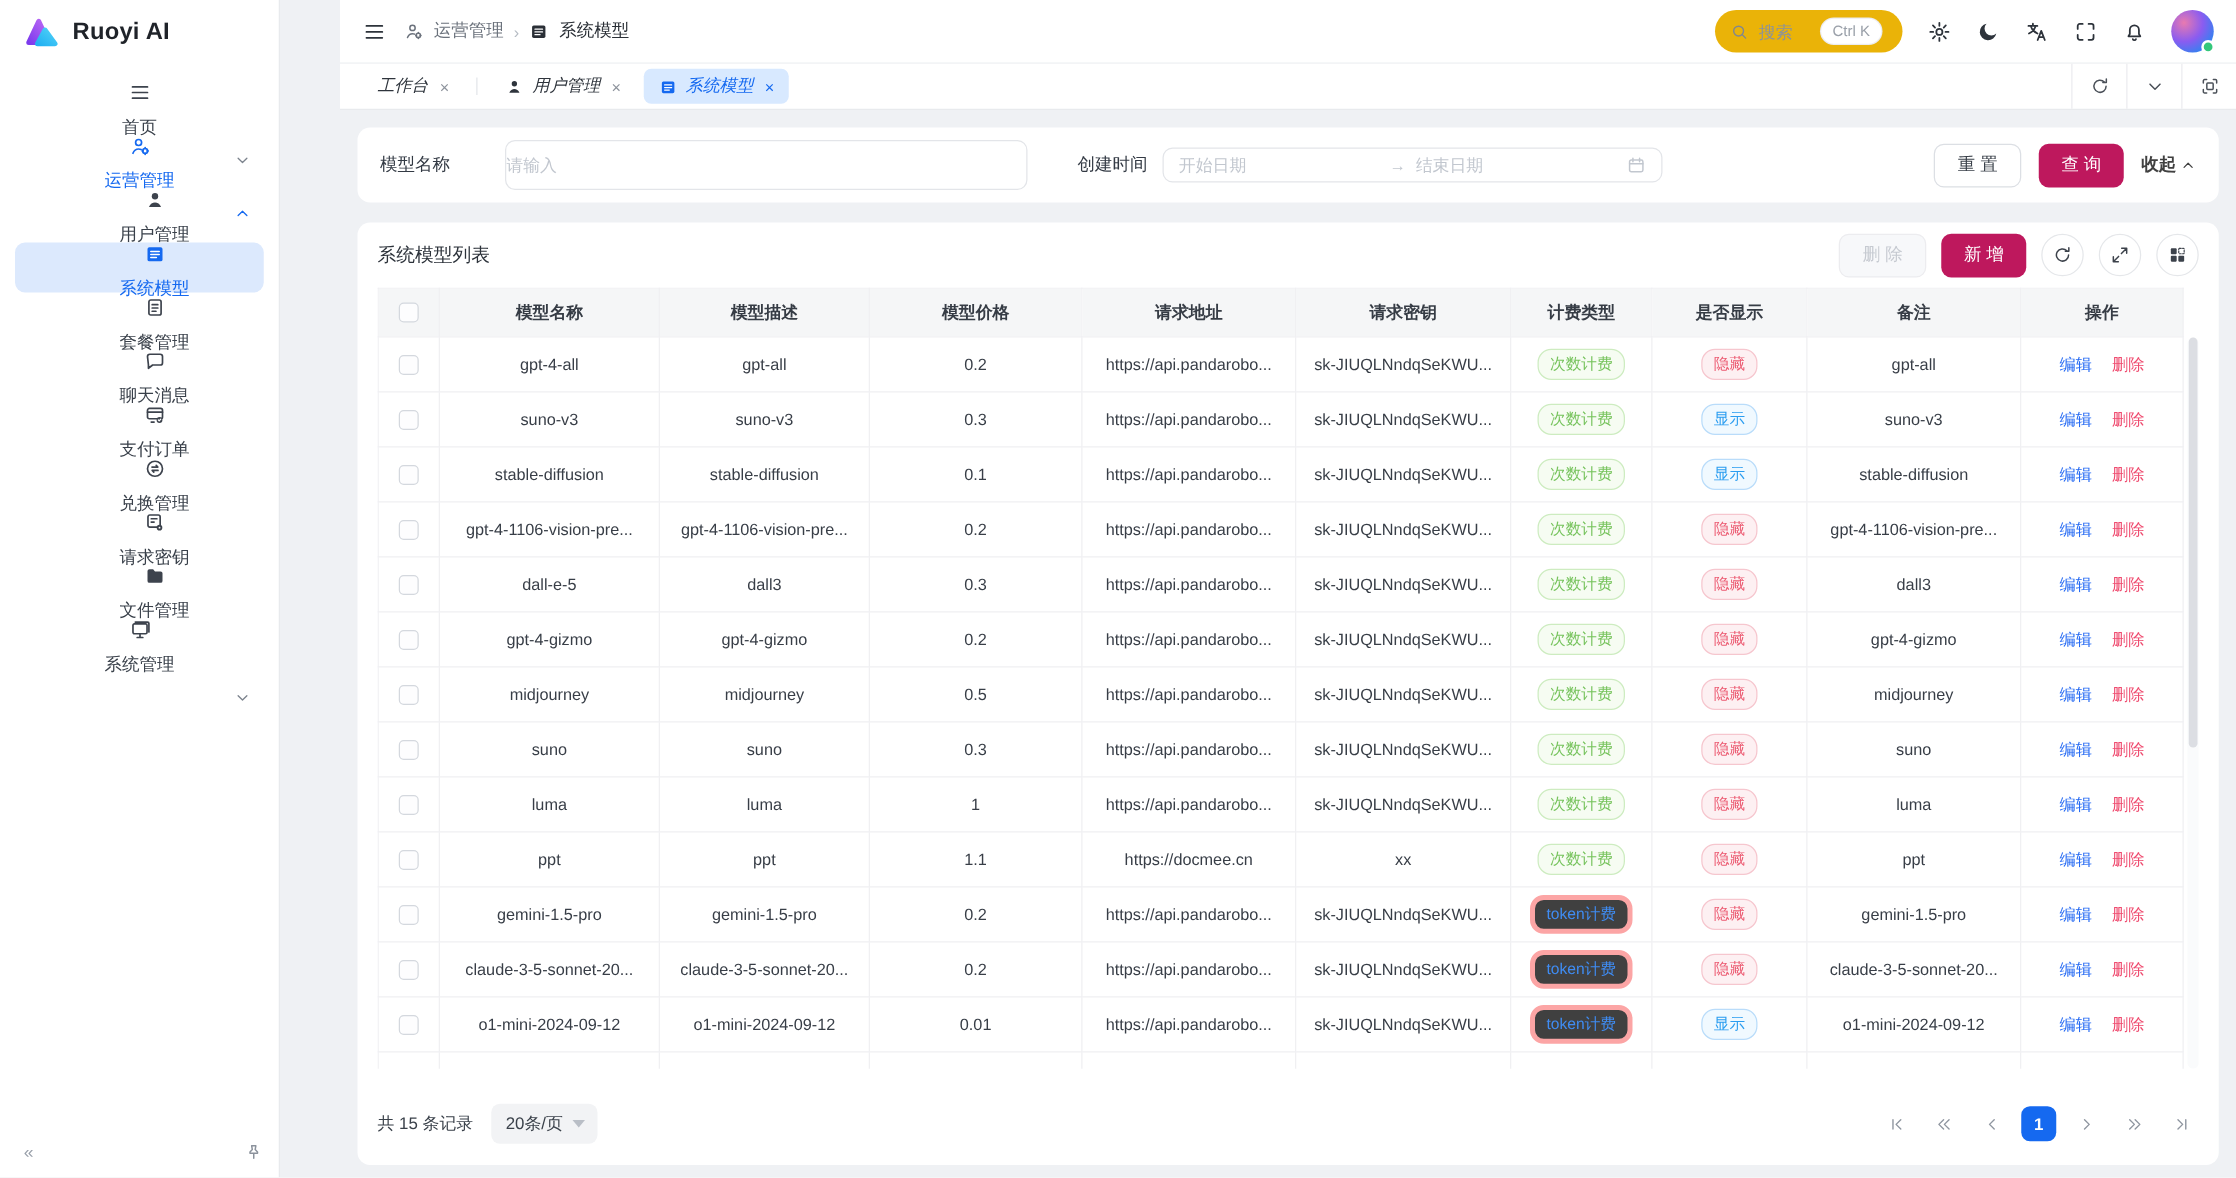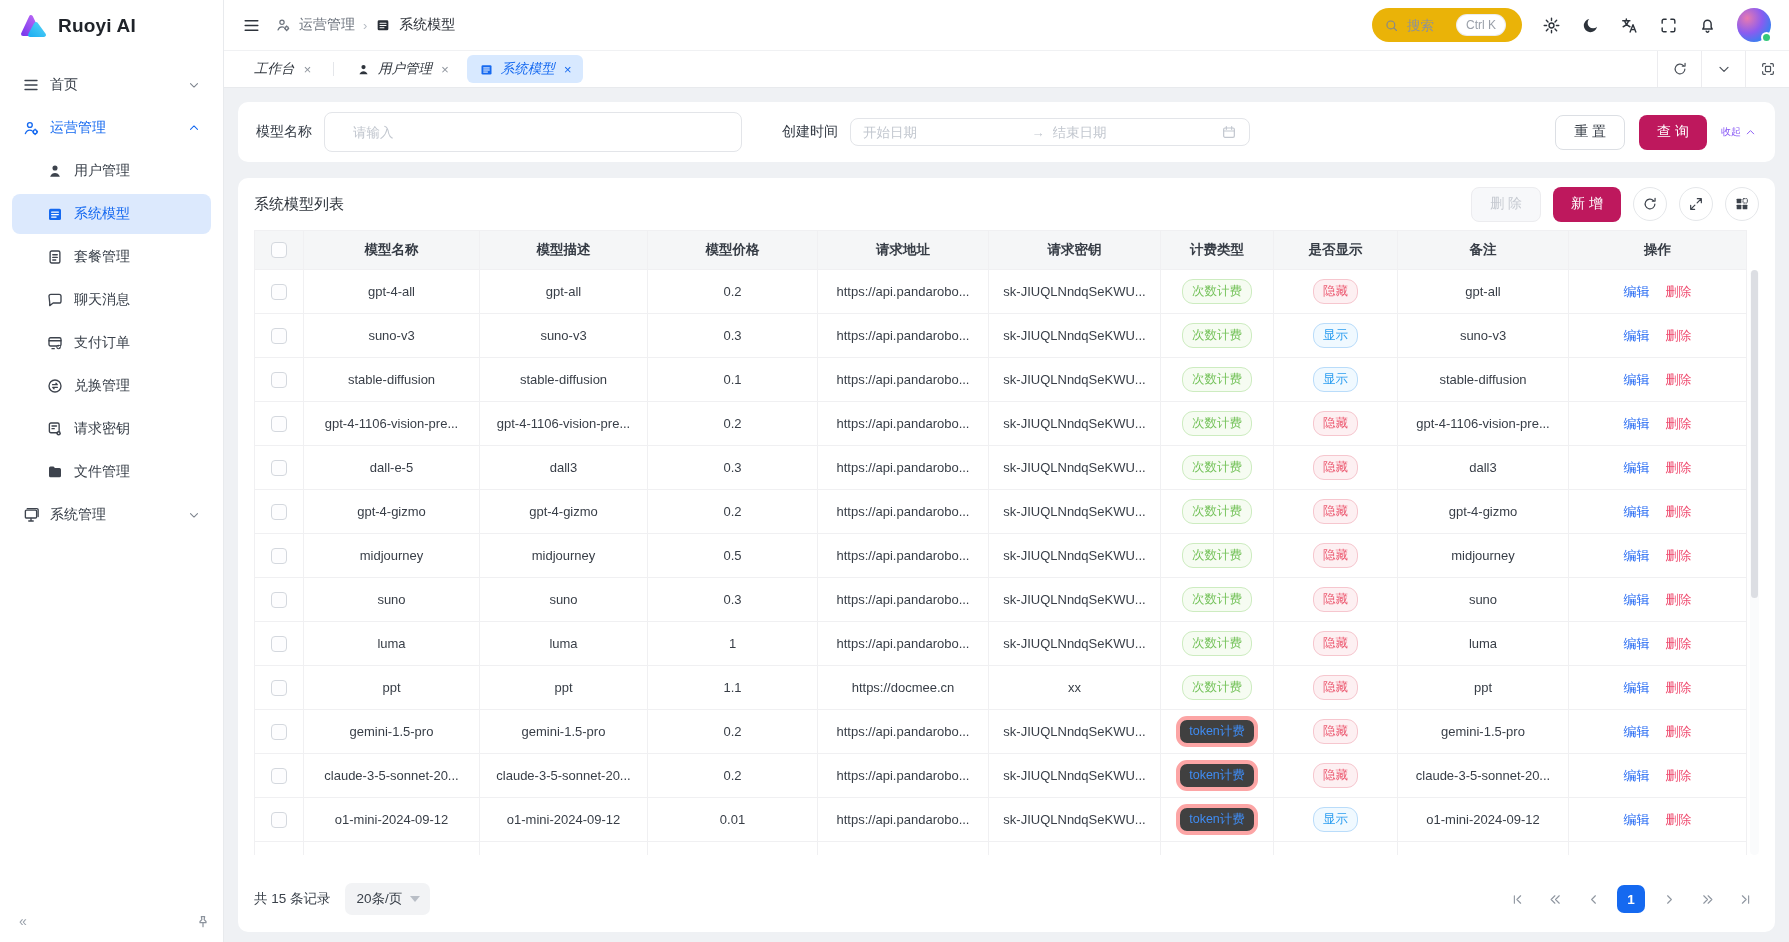--- a/index.html
+++ b/index.html
@@ -1,27 +1,27 @@
 <!DOCTYPE html>
 <html><head>
 <meta charset="utf-8">
 <style>
   * { box-sizing: border-box; margin: 0; padding: 0; }
   html,body { width:1789px; height:942px; overflow:hidden;
     font-family:"Liberation Sans","DejaVu Sans",sans-serif; color:#333a44; background:#eff1f4;}
-  .app { display:flex; width:1789px; height:942px; }
+  .app { display:flex; width:1789px; height:942px;gap:48px; }
 
   
   .sidebar { width:224px; background:#fff; border-right:1px solid #e8eaed; position:relative; flex:none; }
   .logo { display:flex; align-items:center; gap:10px; height:52px; padding:0 18px; }
   .logo-mark { width:30px; height:30px; flex:none; }
   .logo-text { font-size:19px; font-weight:700; color:#1f2329; letter-spacing:.2px; }
   .nav { padding:10px 8px; }
   .nav-item { display:flex; align-items:center; gap:10px; height:40px; margin:3px 4px; padding:0 10px;
-    border-radius:8px; font-size:14px; color:#39404a; cursor:pointer; position:relative; }
+    border-radius:8px; font-size:14px; color:#39404a; cursor:pointer; position:relative;flex-direction:column; }
   .nav-item .nicon { width:18px; height:18px; display:inline-flex; align-items:center; justify-content:center; color:#3d434d; flex:none;}
   .nav-item .nchev { margin-left:auto; width:14px; height:14px; color:#7c838d; display:inline-flex;}
   .nav-item.sub { padding-left:34px; }
   .nav-item.hl, .nav-item.hl .nicon, .nav-item.hl .nchev { color:#1569f0; }
   .nav-item.active { background:#dce9fd; color:#1569f0; }
   .nav-item.active .nicon { color:#1569f0; }
   .collapse-btn { position:absolute; left:12px; bottom:10px; width:22px; height:22px; border-radius:50%;
     border:none; background:#fff; color:#9aa1ab; font-size:14px; cursor:pointer; }
   .pin-ic { position:absolute; right:12px; bottom:12px; width:16px; height:16px; color:#8b929c; }
 
@@ -59,36 +59,36 @@
   .tab-ctrls { margin-left:auto; display:flex; align-items:stretch; height:100%; }
   .tab-ctrl { width:44px; display:flex; align-items:center; justify-content:center; border-left:1px solid #ececef;
     color:#4b5159; cursor:pointer; }
   .tab-ctrl .tci{ width:16px; height:16px; display:inline-flex;}
 
   
   .content { flex:1; padding:14px 14px 10px; display:flex; flex-direction:column; min-height:0; }
   .card { background:#fff; border-radius:10px; }
   .filter-card { height:60px; display:flex; align-items:center; padding:0 18px; gap:12px; flex:none; }
   .f-label { font-size:14px; color:#333a44; flex:none; }
-  .f-input { width:418px; height:40px; border:1px solid #e3e5e9; border-radius:8px; padding:0 28px;
-    font-size:13.5px; outline:none; color:#333;}
+  .f-input { width:418px; height:40px; border:1px solid #e3e5e9; border-radius:8px; padding:0 0;
+    font-size:13.5px; outline:none; color:#333;margin-left:32px;}
   .f-input::placeholder { color:#c2c7cf; }
   .date-range { width:400px; height:28px; border:1px solid #e3e5e9; border-radius:8px; display:flex;
     align-items:center; padding:0 12px; gap:8px; }
   .date-range input { border:none; outline:none; flex:1; min-width:0; font-size:13.5px; color:#333;}
   .date-range input::placeholder { color:#c2c7cf; }
   .date-range .arrow { color:#c2c7cf; font-size:13px; flex:none;}
   .date-range .cal { width:16px; height:16px; color:#c2c7cf; flex:none;}
   .filter-right { margin-left:auto; display:flex; align-items:center; gap:14px; }
   .btn { height:35px; padding:0 18px; border-radius:8px; font-size:14px; cursor:pointer; border:1px solid transparent;
     font-family:inherit;}
   .btn-plain { background:#fff; border-color:#dcdfe4; color:#383f48; }
   .btn-primary { background:#be185d; color:#fff; border:none; }
   .btn-disabled { background:#f7f8fa; border-color:#ececef; color:#c6cad1; cursor:default; }
-  .link-collapse { color:#8b5cf6; font-size:10px; display:flex; align-items:center; gap:3px; cursor:pointer; }
+  .link-collapse { color:#404040; font-size:14px; display:flex; align-items:center; gap:3px; cursor:pointer;font-weight:bold; }
   .link-collapse .lc { width:13px; height:13px; display:inline-flex;}
 
   .table-card { flex:1; margin-top:16px; display:flex; flex-direction:column; padding:0 16px 10px; min-height:0; }
   .card-head { height:52px; display:flex; align-items:center; flex:none; }
   .card-title { font-size:15px; color:#2c323a; }
   .card-tools { margin-left:auto; display:flex; align-items:center; gap:12px; }
   .icon-btn { width:34px; height:34px; border-radius:50%; border:1px solid #e5e7ea; background:#fff;
     display:flex; align-items:center; justify-content:center; color:#3c424b; cursor:pointer; }
   .icon-btn .ib { width:16px; height:16px; display:inline-flex;}
 

